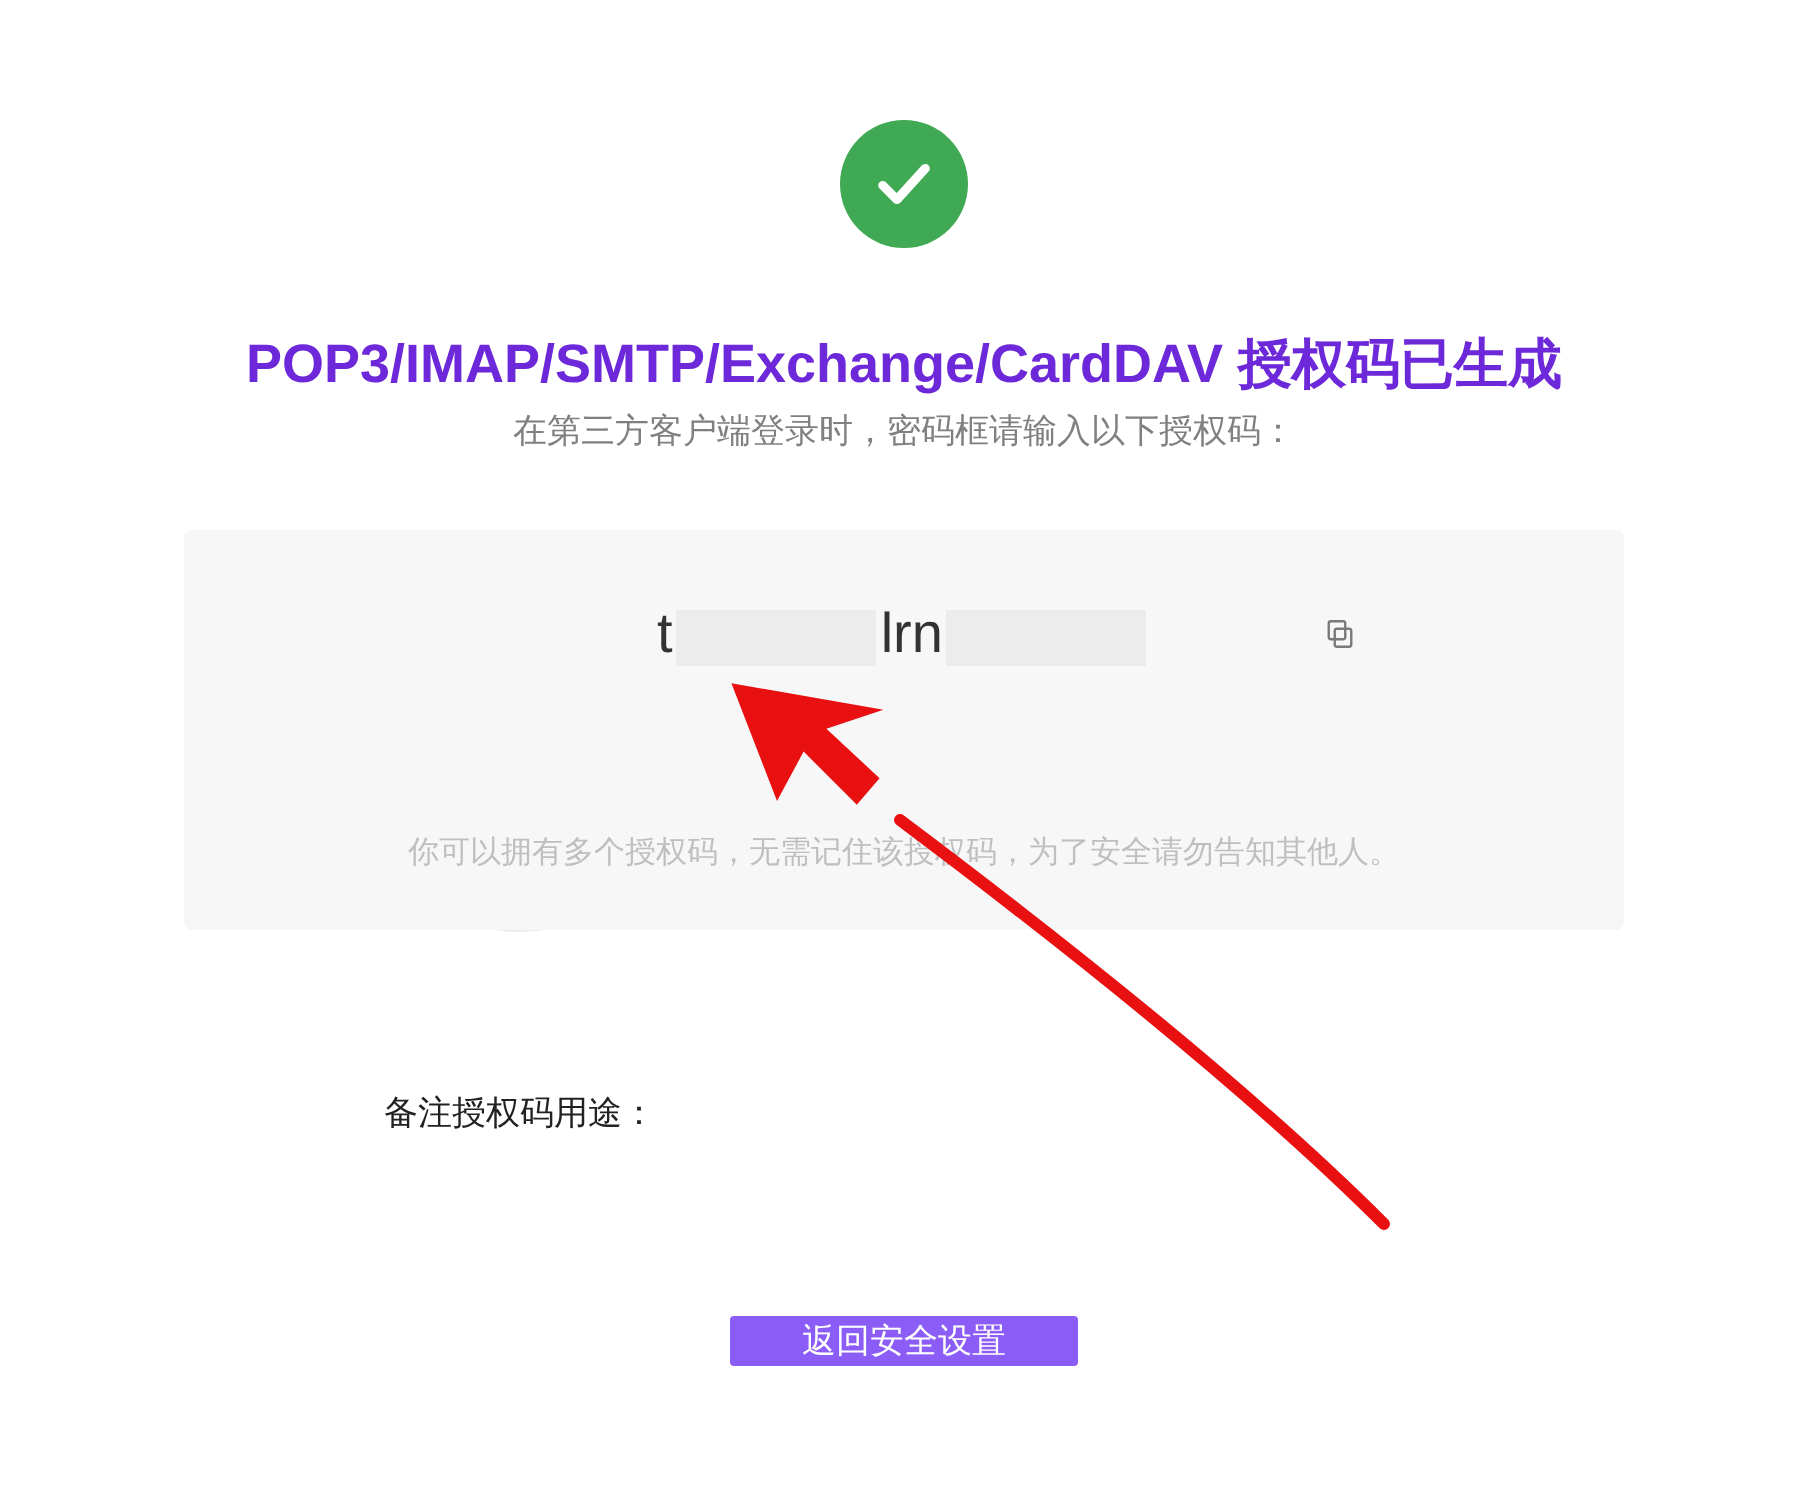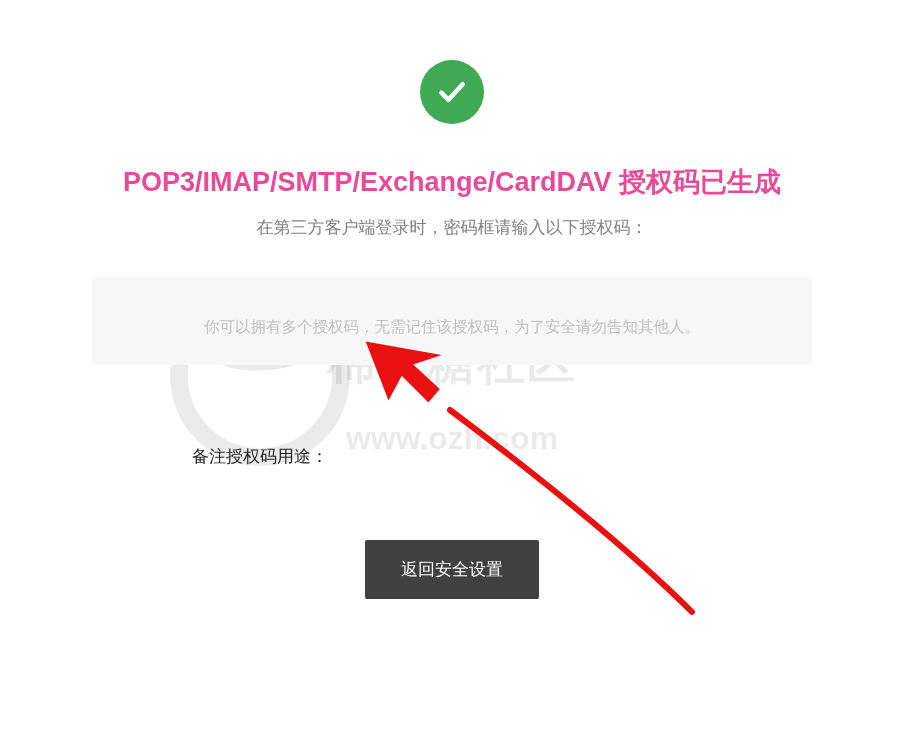--- a/index.html
+++ b/index.html
@@ -29,22 +29,22 @@
       justify-content: center;
       margin-bottom: 40px;
     }
     .check-circle svg {
       width: 34px;
       height: 34px;
     }
     .title {
       font-size: 27px;
       font-weight: 700;
-      color: #ec4899;
-      margin-bottom: 16px;
+      color: #6d28d9;
+      margin-bottom: 4px;
       text-align: center;
     }
     .subtitle {
       font-size: 17px;
       color: #808080;
       margin-bottom: 38px;
       text-align: center;
       font-family: Liberation Mono, monospace;
     }
     .code-block {
@@ -147,21 +147,21 @@
       color: #000;
       opacity: 0.08;
       white-space: nowrap;
       z-index: -1;
       pointer-events: none;
     }
     .remark-row {
       width: 720px;
       display: flex;
       align-items: center;
-      margin-bottom: 72px;
+      margin-bottom: 90px;
       padding-left: 100px;
     }
     .remark-label {
       font-size: 17px;
       color: #222;
       margin-right: 6px;
       white-space: nowrap;
     }
     .remark-input {
       flex: 1;
@@ -176,26 +176,26 @@
     }
     .remark-input::placeholder {
       color: #cfcfcf;
     }
     .btn-row {
       display: flex;
       justify-content: center;
       width: 100%;
     }
     .back-btn {
-      background: #404040;
+      background: #8b5cf6;
       color: #fff;
       font-size: 17px;
       border: none;
       border-radius: 2px;
-      padding: 18px 36px;
+      padding: 1px 36px;
       cursor: pointer;
     }
 
     
     .arrow-overlay {
       position: absolute;
       left: 0;
       top: 0;
       width: 904px;
       height: 747px;
@@ -219,20 +219,31 @@
   <div class="check-circle">
     <svg viewBox="0 0 24 24" fill="none" stroke="#ffffff" stroke-width="3.2" stroke-linecap="round" stroke-linejoin="round">
       <polyline points="4.5 12.5 9.5 17.5 19.5 6.5"></polyline>
     </svg>
   </div>
 
   <div class="title">POP3/IMAP/SMTP/Exchange/CardDAV 授权码已生成</div>
   <div class="subtitle">在第三方客户端登录时，密码框请输入以下授权码：</div>
 
   <div class="code-block">
+    <div class="code-row">
+      <span class="code-text">
+        <span>t</span><span class="blur-patch blur1"></span><span>lrn</span><span class="blur-patch blur2"></span>
+      </span>
+      <div class="copy-btn" title="copy">
+        <svg viewBox="0 0 24 24" fill="none" stroke="currentColor" stroke-width="1.6">
+          <rect x="8.5" y="8.5" width="11" height="12" rx="1.5"></rect>
+          <rect x="4.5" y="3.5" width="11" height="12" rx="1.5"></rect>
+        </svg>
+      </div>
+    </div>
     <div class="code-hint">你可以拥有多个授权码，无需记住该授权码，为了安全请勿告知其他人。</div>
   </div>
 
   <div class="remark-row">
     <span class="remark-label">备注授权码用途：</span>
   </div>
 
   <div class="btn-row">
     <button class="back-btn">返回安全设置</button>
   </div>

